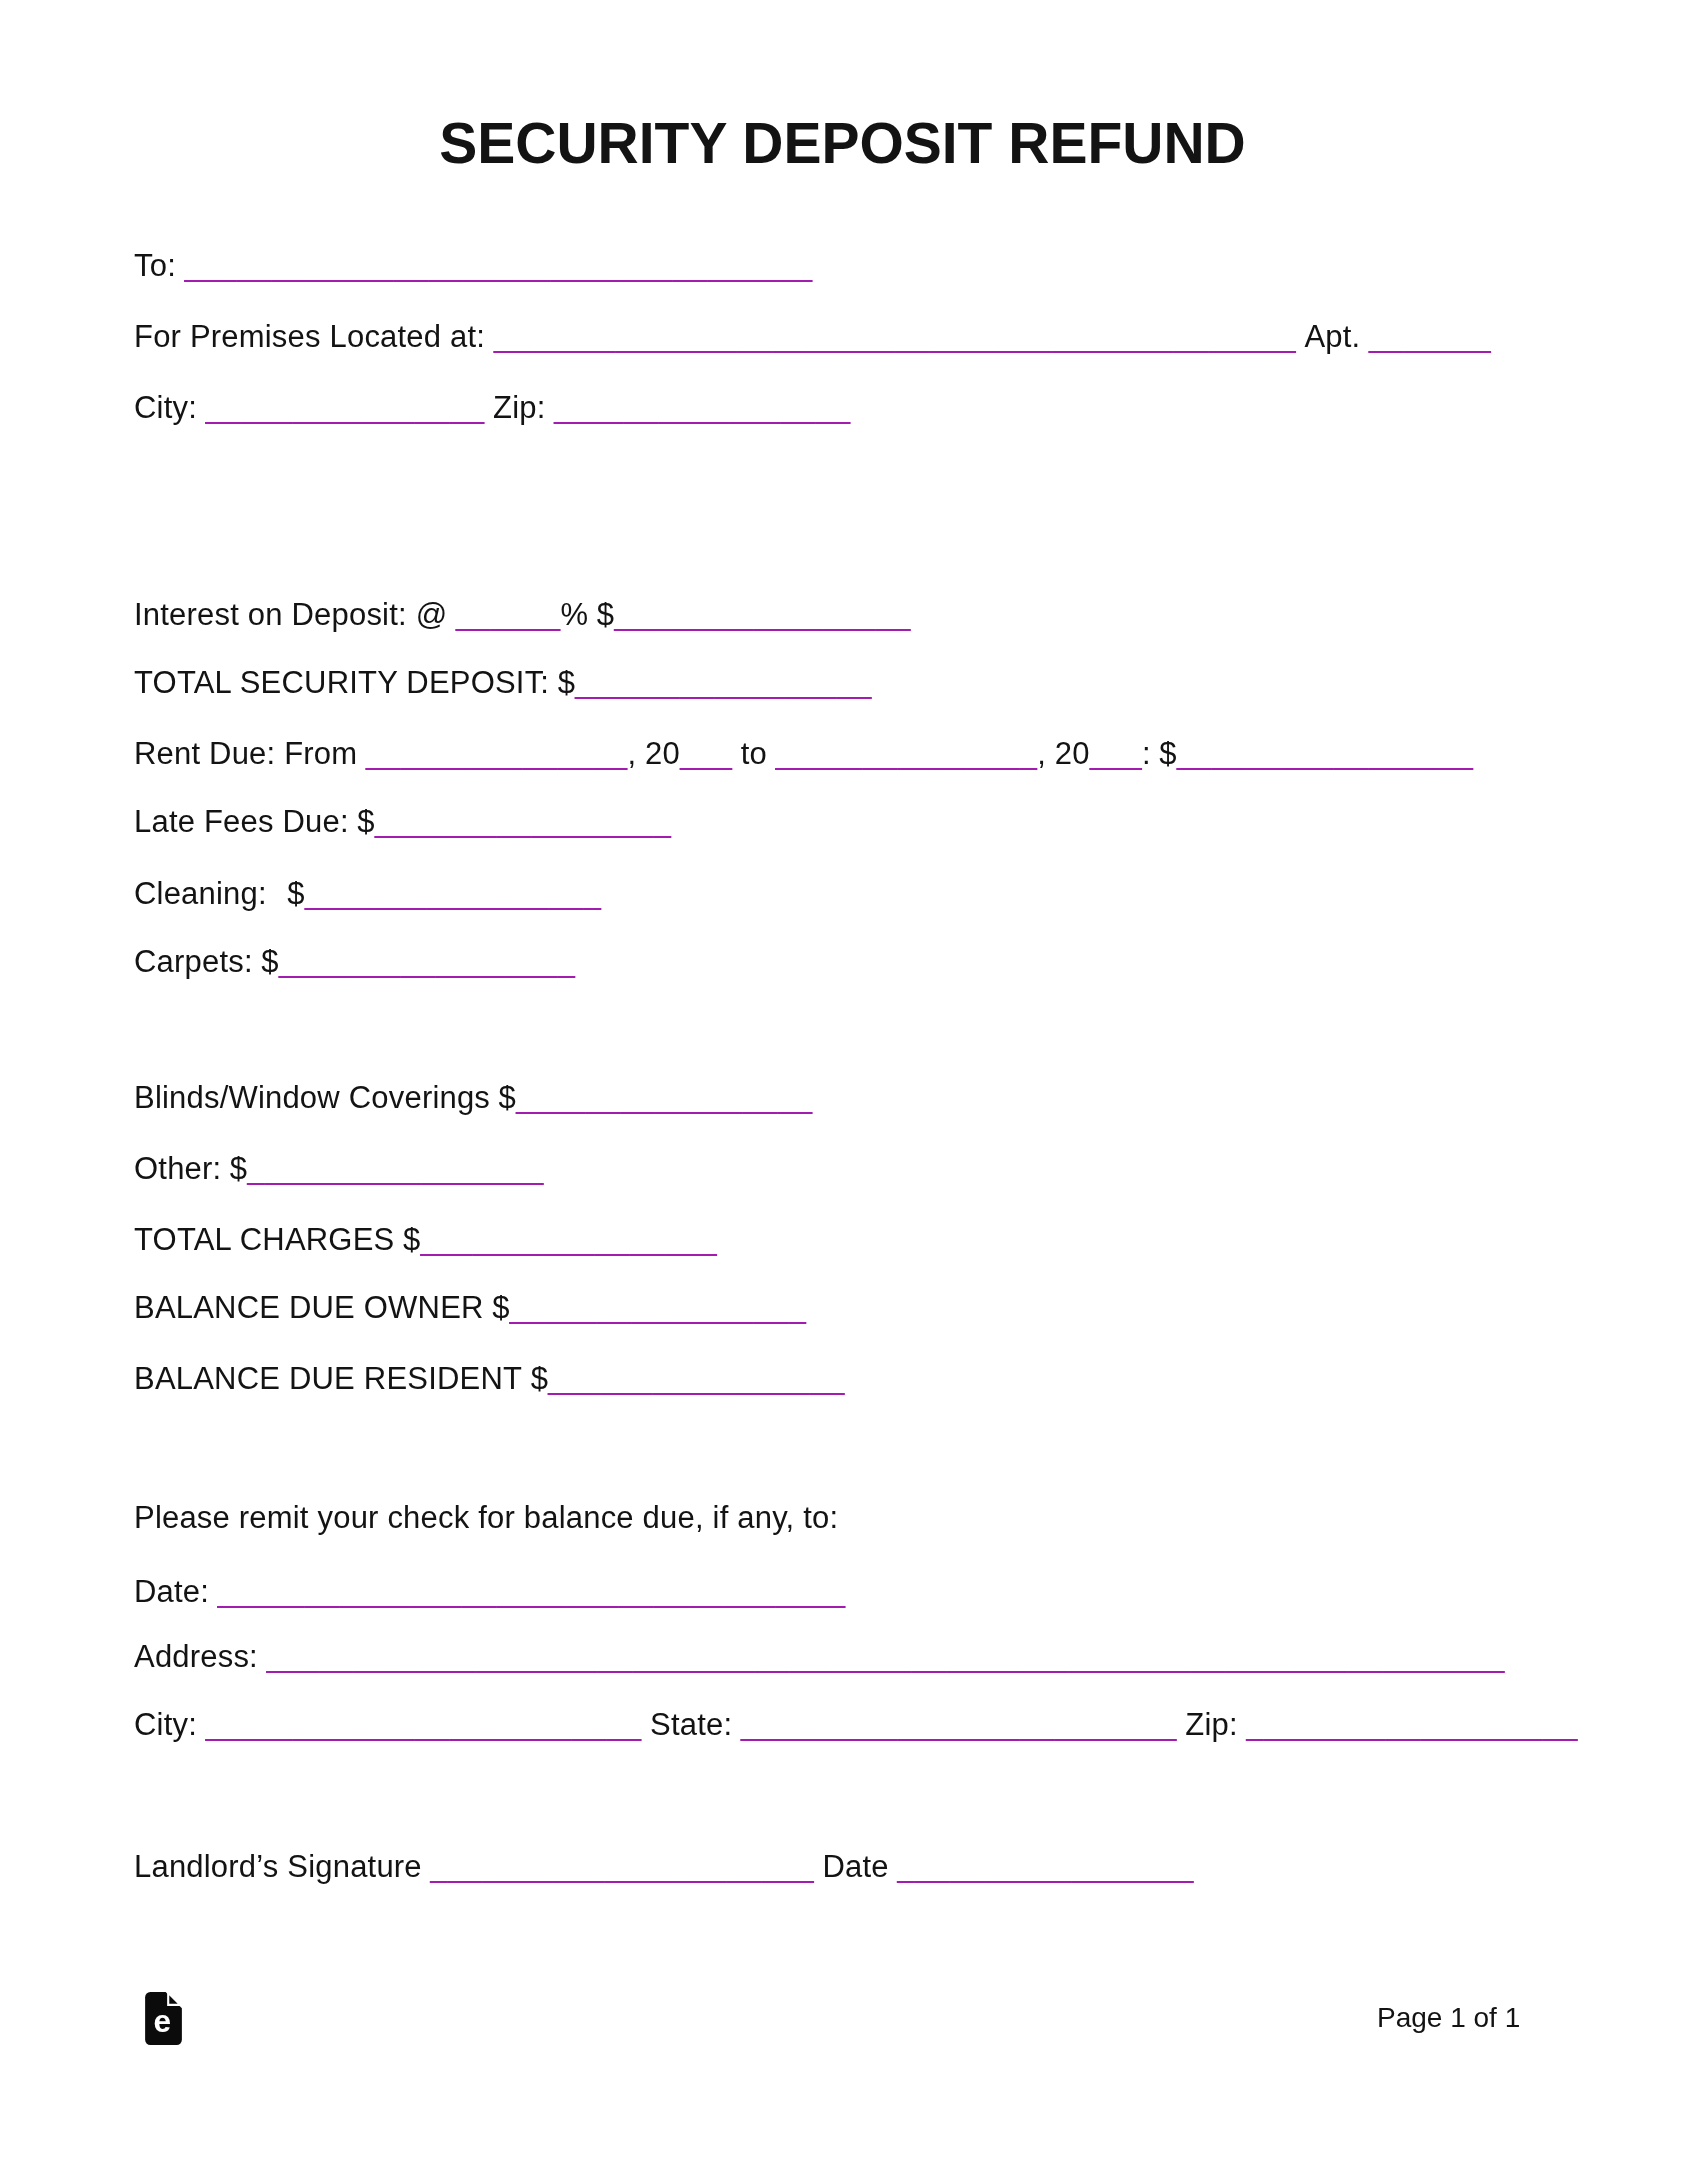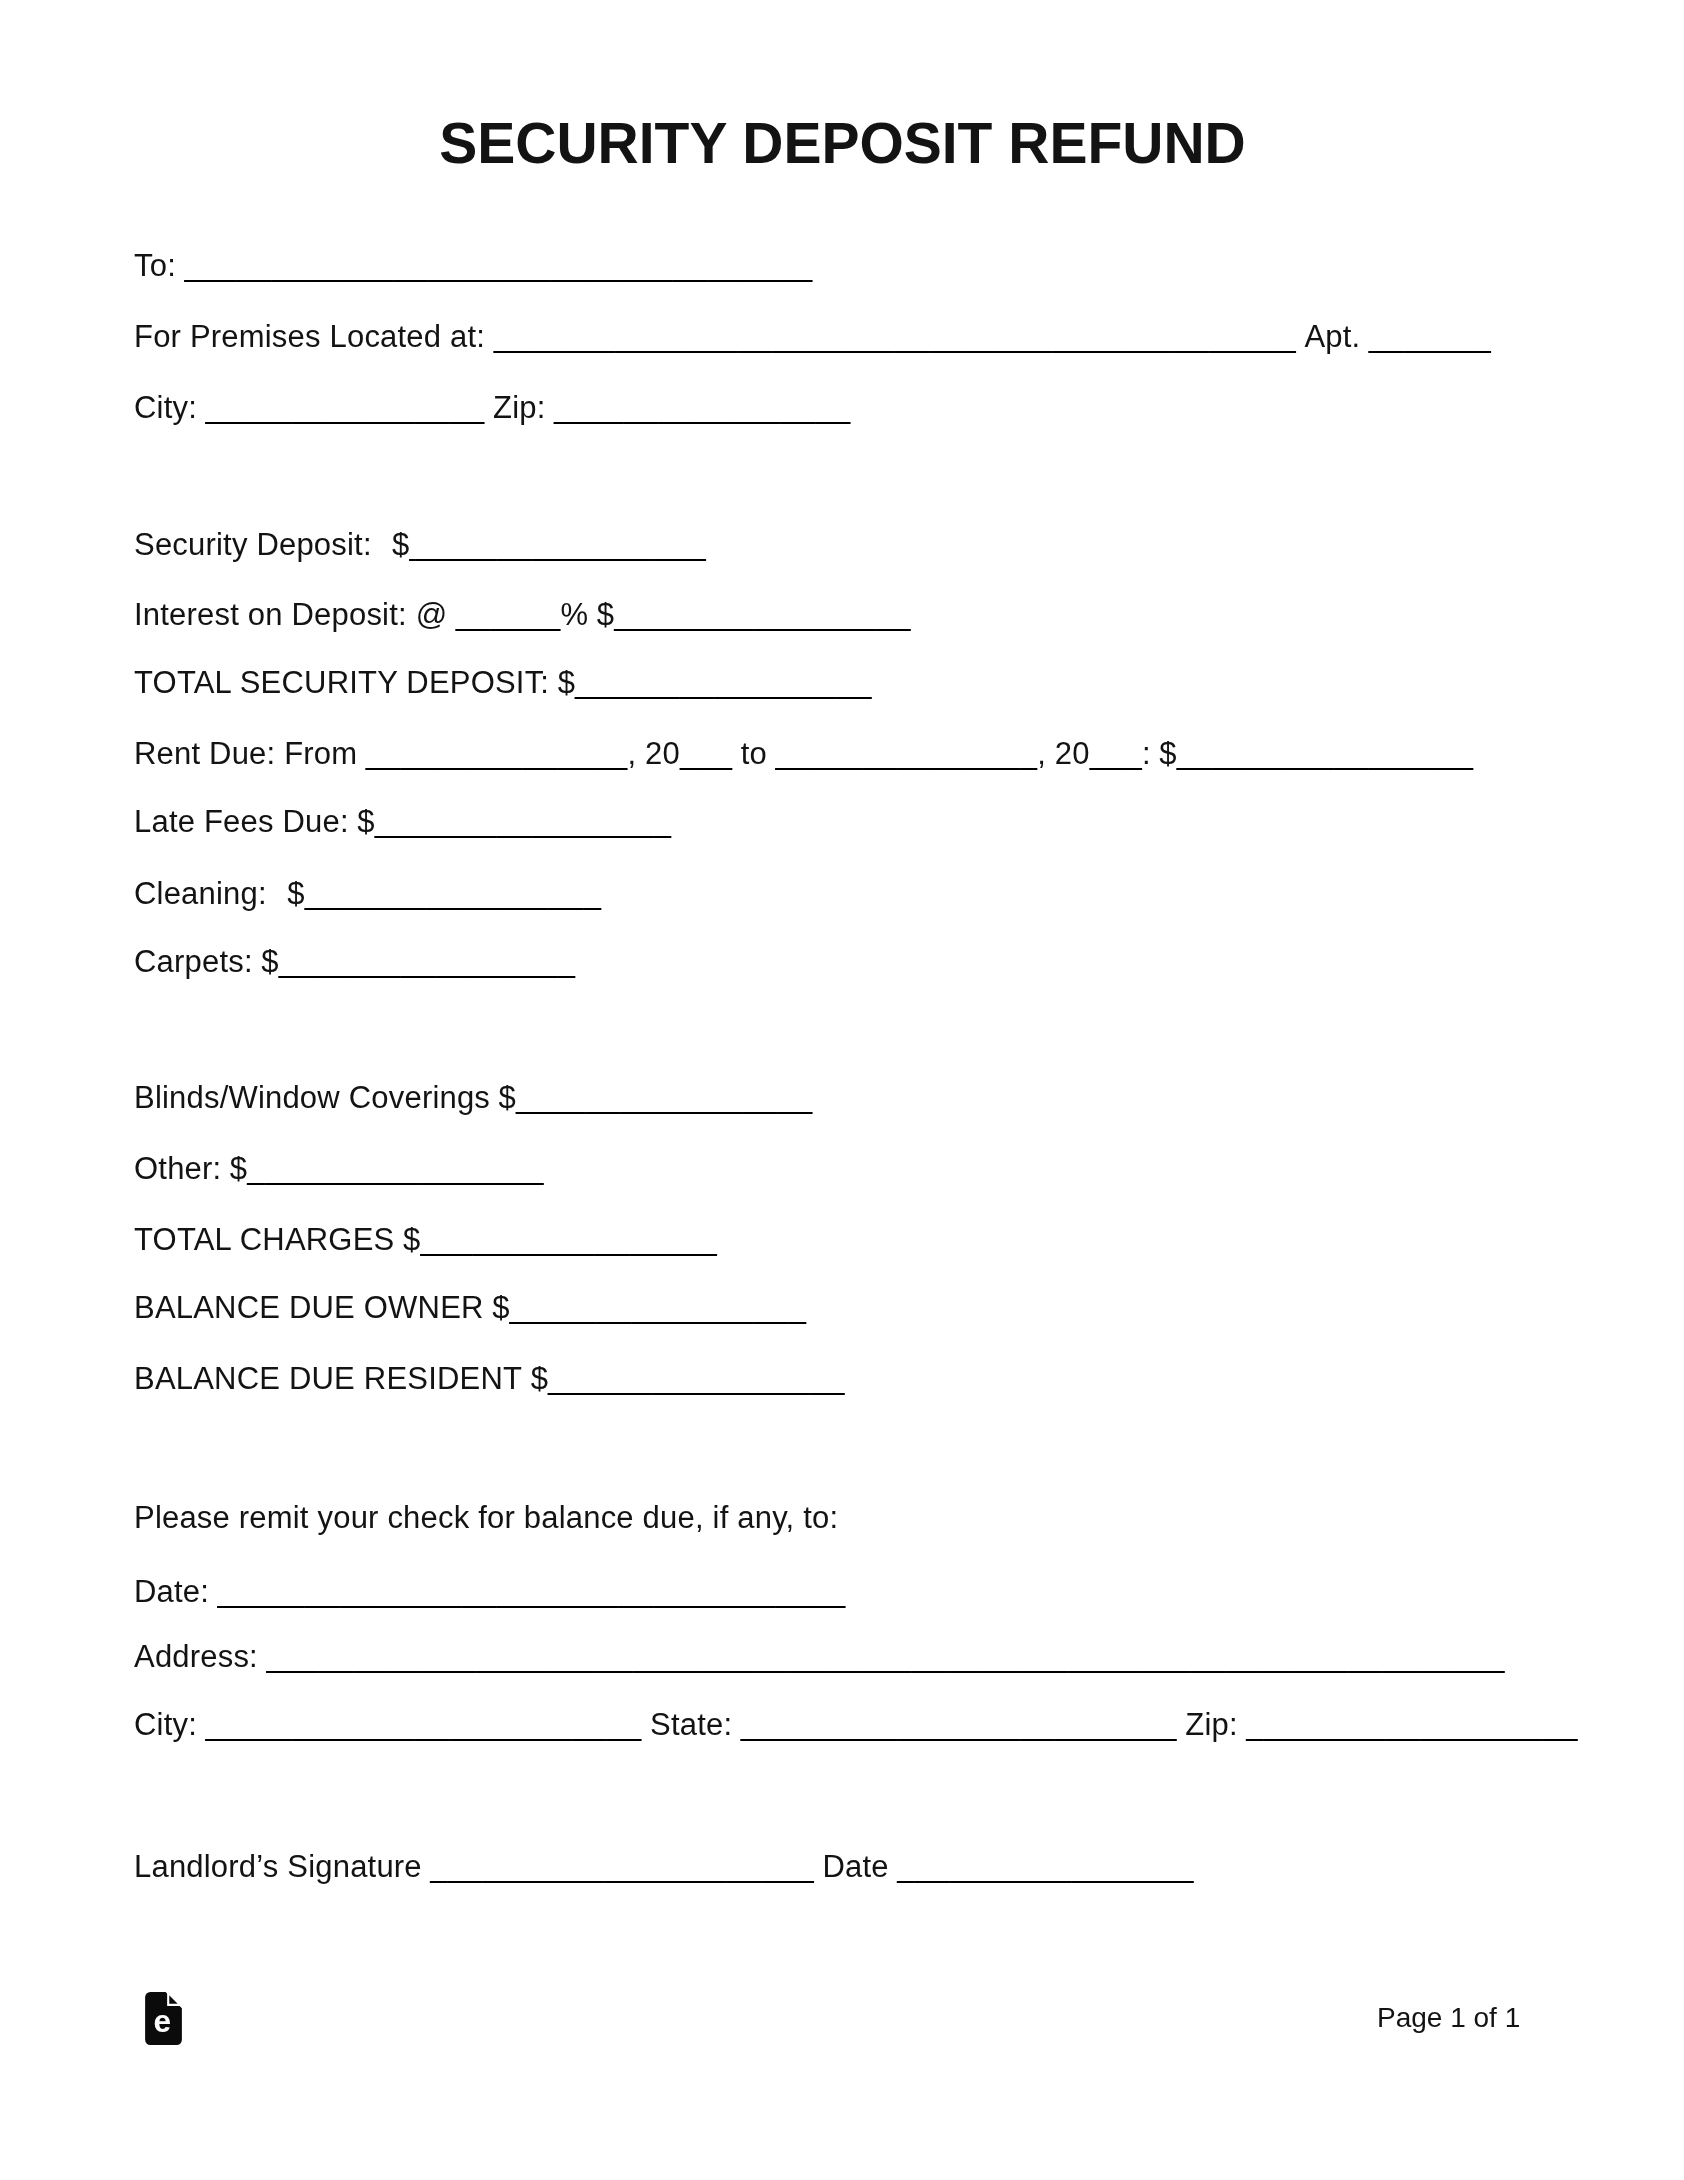--- a/index.html
+++ b/index.html
@@ -26,21 +26,21 @@
     position: absolute;
     left: 134px;
     font-size: 31px;
     line-height: 1.2;
     white-space: nowrap;
     letter-spacing: 0.2px;
   }
   .ml  { margin-left: 8.5px; }
   .ml2 { margin-left: 20.4px; }
   .bold { font-weight: 400; }
-  .blank { color: #000000; }
+  .blank { color: #a21caf; }
   .page-indicator {
     position: absolute;
     top: 2001px;
     left: 1377px;
     font-size: 28px;
     line-height: 1.2;
   }
   .logo {
     position: absolute;
     top: 1992px;
@@ -61,23 +61,20 @@
   </div>
 
   <div class="row" style="top:318px">
     <span>For Premises Located at:</span><span class="ml blank">______________________________________________</span><span class="ml">Apt.</span><span class="ml blank">_______</span>
   </div>
 
   <div class="row" style="top:389px">
     <span>City:</span><span class="ml blank">________________</span><span class="ml">Zip:</span><span class="ml blank">_________________</span>
   </div>
 
-  <div class="row" style="top:526px">
-    <span>Security Deposit:</span><span class="ml2">$</span><span class="blank">_________________</span>
-  </div>
 
   <div class="row" style="top:596px">
     <span>Interest on Deposit: @</span><span class="ml blank">______</span><span>%</span><span class="ml">$</span><span class="blank">_________________</span>
   </div>
 
   <div class="row" style="top:664px">
     <span>TOTAL SECURITY DEPOSIT:</span><span class="ml">$</span><span class="blank">_________________</span>
   </div>
 
   <div class="row" style="top:735px">

